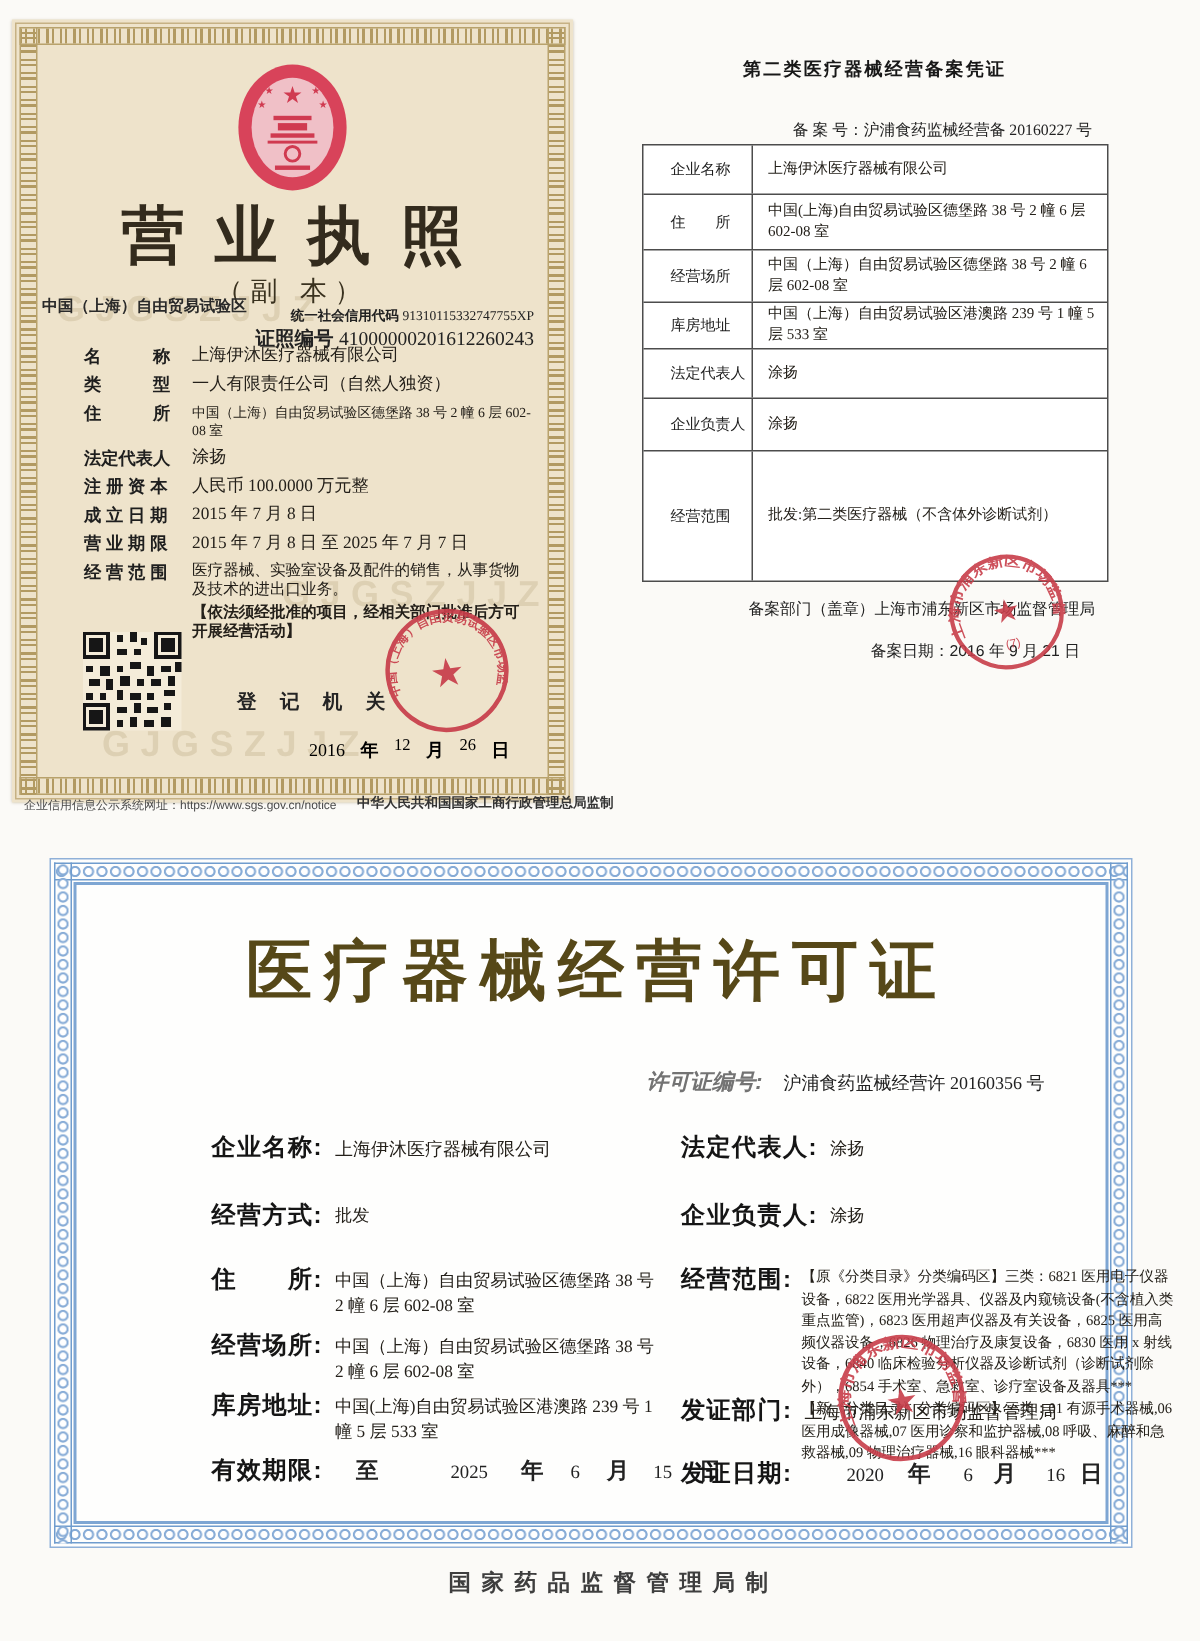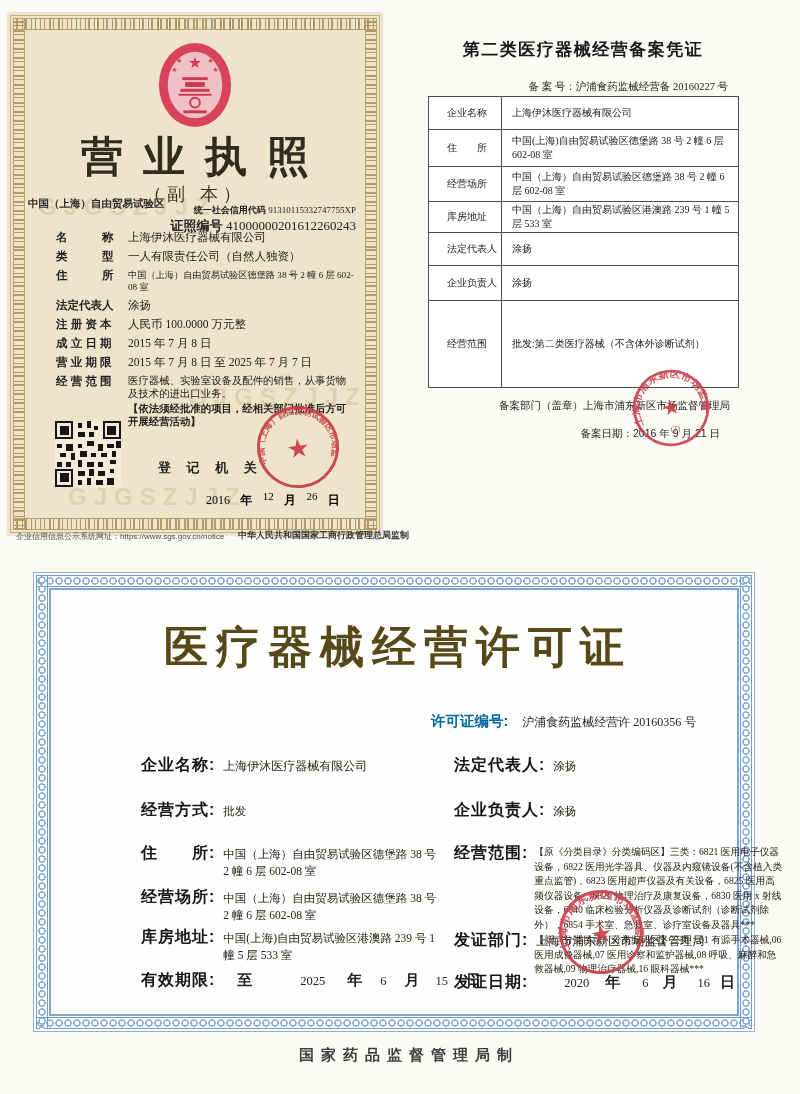--- a/index.html
+++ b/index.html
@@ -38,42 +38,42 @@
   .d1-date{position:absolute;left:198px;top:479px;font-size:12px;color:#000000;white-space:nowrap;}
   .d1-date .num{font-family:"Liberation Serif","DejaVu Serif",serif;}
   .d1-date .up{position:relative;top:-4px;font-size:11px;}
   .d1-date .u{font-weight:bold;margin:0 7px;}
   .stamp{pointer-events:none;}
   .stamp.s1{position:absolute;left:247px;top:391px;width:86px;height:86px;transform:rotate(-8deg);opacity:.92;}
   .footer1L{position:absolute;left:16px;top:531px;font-size:8px;color:#4a4a4a;}
   .footer1R{position:absolute;left:238px;top:529px;font-size:9px;font-weight:bold;color:#333;}
   
   .doc2{position:absolute;left:400px;top:0;width:400px;height:545px;}
-  .d2-title{position:absolute;left:28px;width:310px;top:38px;text-align:center;font-size:17px;font-weight:bold;color:#181818;letter-spacing:1.5px;}
+  .d2-title{position:absolute;left:28px;width:310px;top:38px;text-align:center;font-size:12px;font-weight:bold;color:#181818;letter-spacing:1.5px;}
   .d2-recno{position:absolute;left:28px;width:300px;top:80px;text-align:right;font-size:10.5px;font-family:"Liberation Serif","DejaVu Serif",serif;color:#222;}
   .d2-table{position:absolute;left:28px;top:96px;width:309px;border:1px solid #4c4c4c;background:#fff;}
   .d2-row{display:flex;border-bottom:1px solid #4c4c4c;}
   .d2-row:last-child{border-bottom:none;}
   .d2-lab{flex:0 0 54px;border-right:1px solid #4c4c4c;display:flex;align-items:center;padding-left:6px;font-size:10px;color:#1d1d1d;white-space:pre;margin-left:12px;}
   .d2-val{flex:1;display:flex;align-items:center;padding:3px 6px 3px 10px;font-size:10px;font-family:"Liberation Serif","DejaVu Serif",serif;color:#24201a;line-height:1.4;}
   .d2-dept{position:absolute;left:28px;width:302px;top:399px;text-align:right;font-size:10.5px;color:#222;}
   .d2-date{position:absolute;left:28px;width:292px;top:427px;text-align:right;font-size:10.5px;color:#222;}
   .stamp.s2{position:absolute;left:231px;top:368px;width:80px;height:80px;transform:rotate(-12deg);opacity:.9;}
   
   .doc3{position:absolute;left:33px;top:572px;width:722px;height:460px;background:#fefefd;}
   .doc3 .oline{position:absolute;inset:0;border:1px solid #8fb0d8;}
   .chain{position:absolute;background-image:radial-gradient(circle at 5px 5px,#ffffff 2.1px,#86abd6 2.6px 3.5px,rgba(0,0,0,0) 4px);background-size:9px 10px;}
   .chain.t{left:3px;right:3px;top:3px;height:10px;border-top:1px solid #6f9cce;border-bottom:1px solid #6f9cce;}
   .chain.b{left:3px;right:3px;bottom:3px;height:10px;border-top:1px solid #6f9cce;border-bottom:1px solid #6f9cce;}
   .chain.l{top:3px;bottom:3px;left:3px;width:10px;background-size:10px 9px;border-left:1px solid #6f9cce;border-right:1px solid #6f9cce;}
   .chain.r{top:3px;bottom:3px;right:3px;width:10px;background-size:10px 9px;border-left:1px solid #6f9cce;border-right:1px solid #6f9cce;}
   .doc3 .iline{position:absolute;inset:16px;border:2px solid #7ea6d3;}
   .d3-title{position:absolute;left:0;right:0;top:46px;text-align:center;font-size:44px;font-weight:900;color:#564818;letter-spacing:8px;text-indent:8px;}
   .d3-licno{position:absolute;left:398px;top:140px;display:flex;align-items:baseline;}
-  .d3-licno .lb{font-size:14.5px;font-weight:bold;color:#0369a1;}
+  .d3-licno .lb{font-size:14.5px;font-weight:bold;color:#737373;font-style:italic;}
   .d3-licno .vl{font-size:12px;font-family:"Liberation Serif","DejaVu Serif",serif;margin-left:14px;color:#222;}
   .d3-field{position:absolute;display:flex;}
   .d3-lab{font-size:16px;font-weight:bold;color:#151515;white-space:pre;letter-spacing:1px;flex-shrink:0;margin-left:36px;}
   .d3-val{font-size:11.5px;font-family:"Liberation Serif","DejaVu Serif",serif;color:#24201a;margin-left:8px;padding-top:3px;line-height:1.45;}
   .d3-val.w{width:216px;}
   .d3-val.scope{width:248px;font-size:9.7px;margin-left:6px;padding-top:2px;line-height:1.5;}
   .d3-val.scope p{margin:0 0 1px 0;}
   .dateline{white-space:nowrap;align-items:baseline;}
   .dateline .num{font-family:"Liberation Serif","DejaVu Serif",serif;font-size:12.5px;}
   .dateline .u{font-size:15px;font-weight:bold;}

